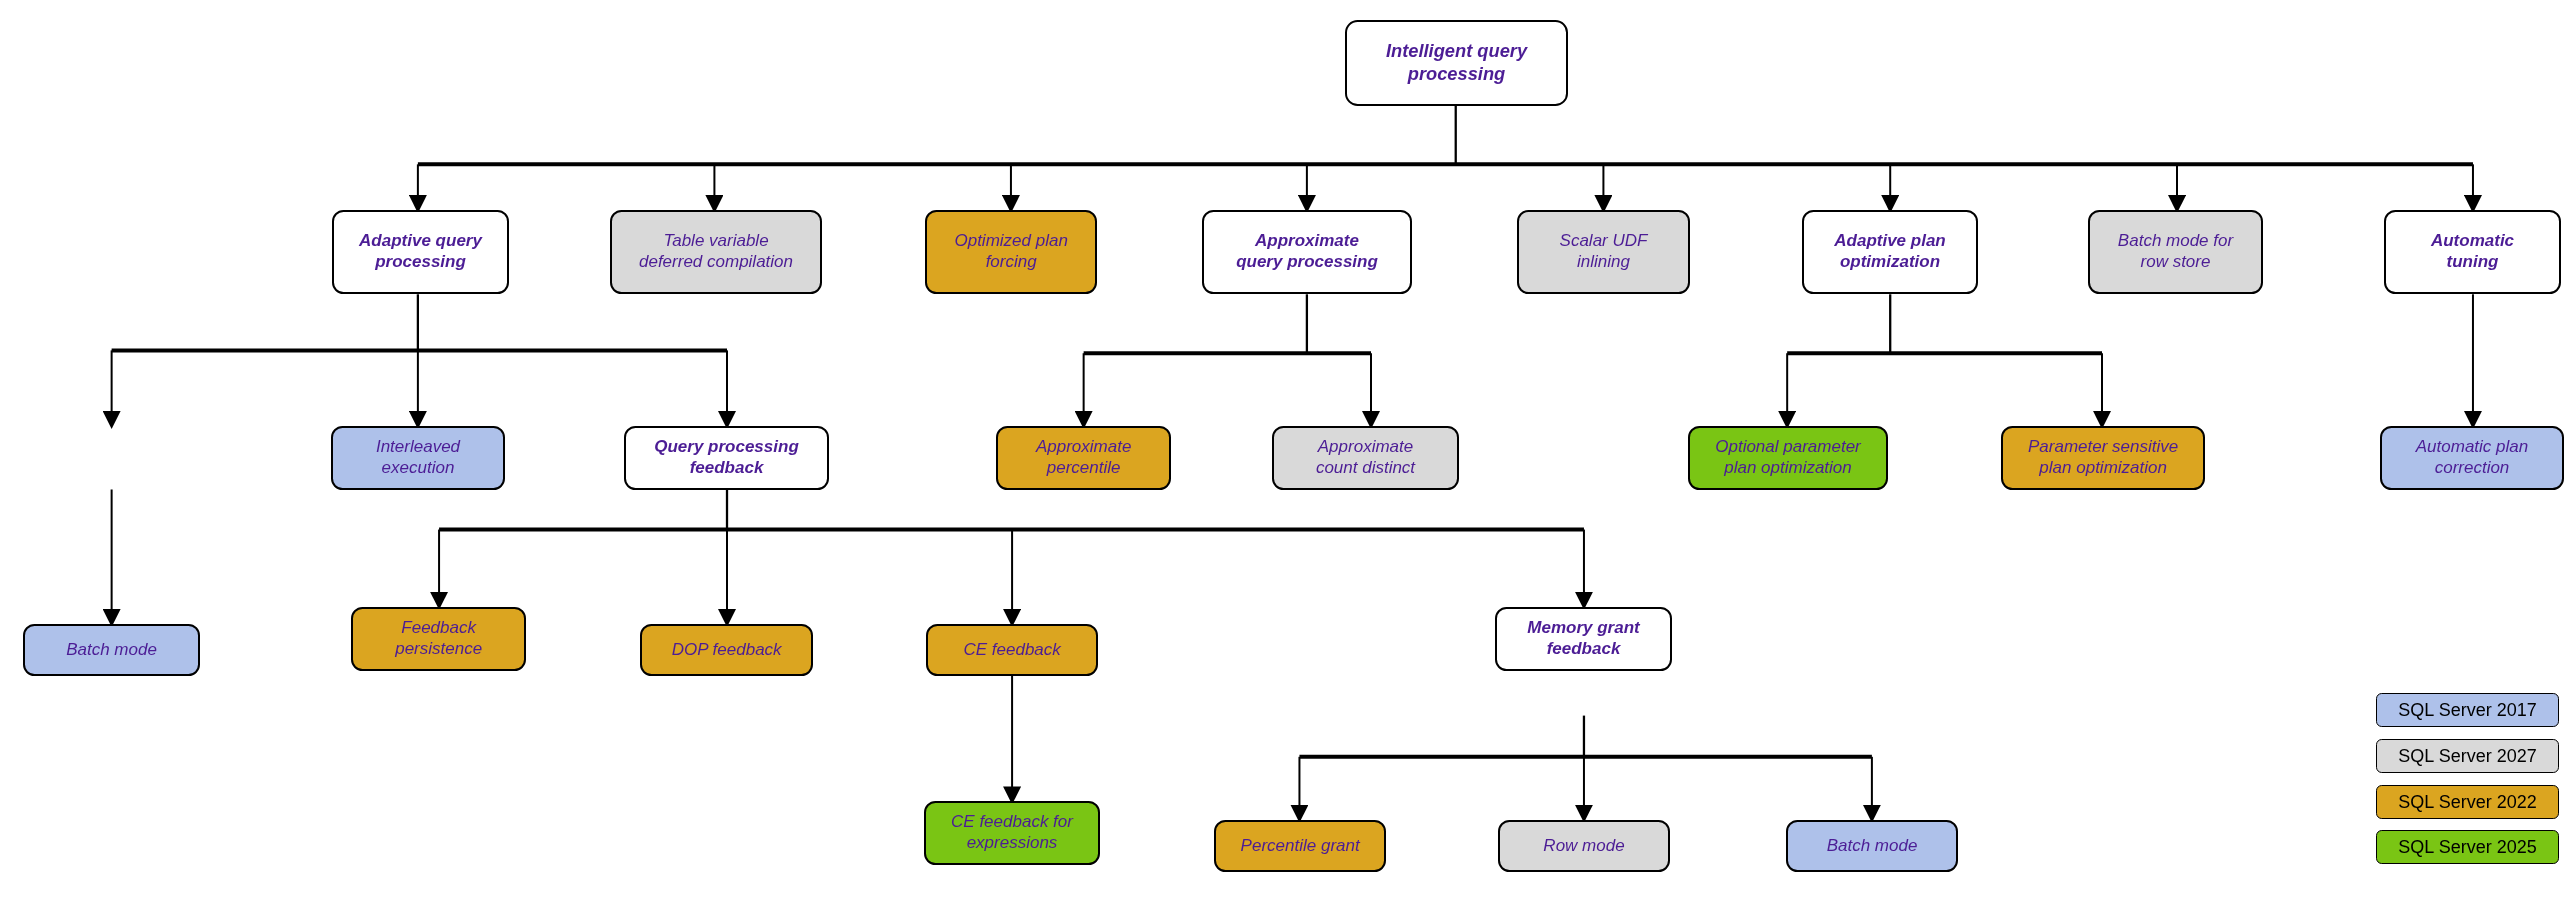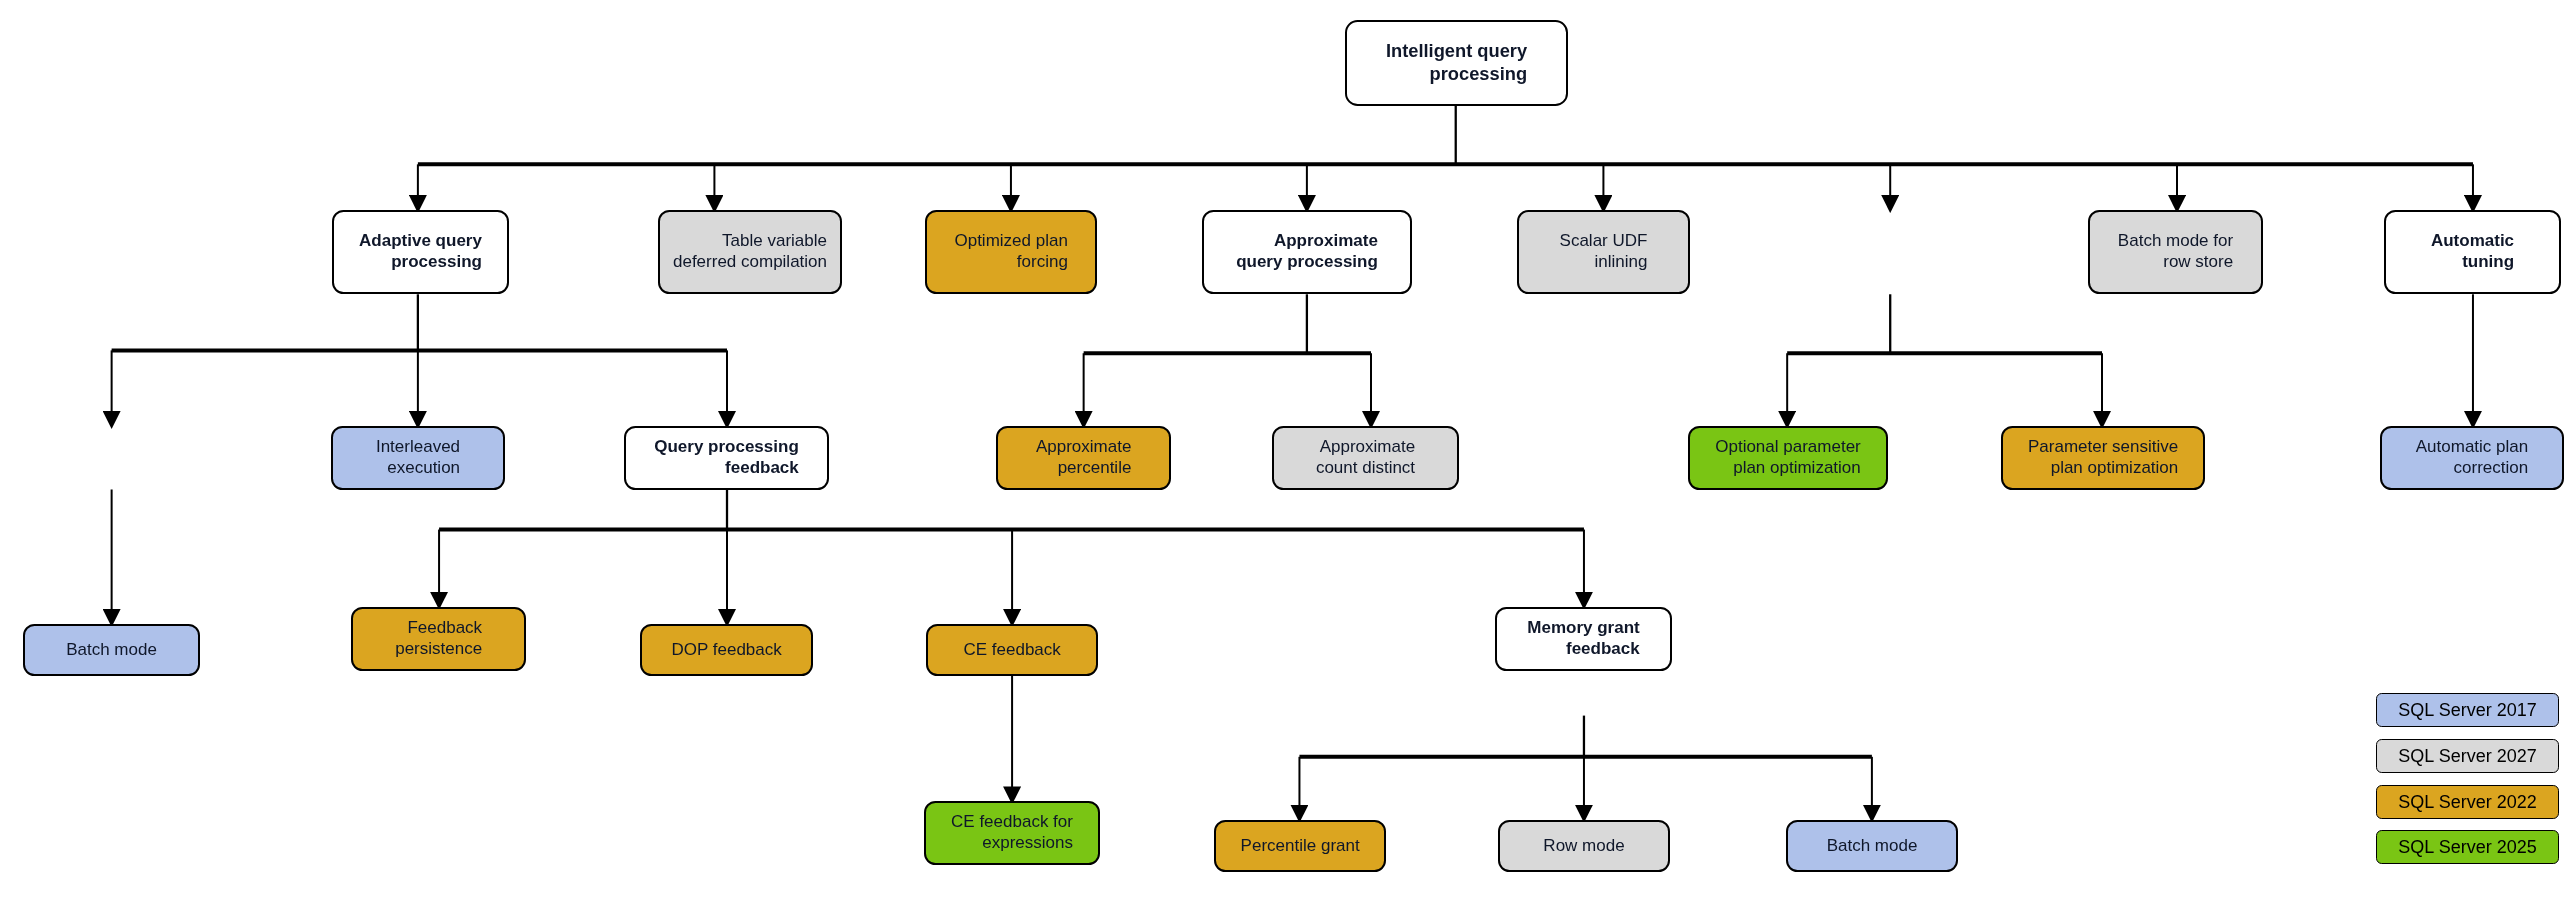--- a/index.html
+++ b/index.html
@@ -20,30 +20,31 @@
     left:0; top:0;
     width:2576px; height:916px;
     pointer-events:none;
   }
   .node{
     position:absolute;
     box-sizing:border-box;
     display:flex;
     align-items:center;
     justify-content:center;
-    text-align:right;
+    text-align:center;
     border:2.3px solid #000000;
     border-radius:11.4px;
     background:#ffffff;
-    color:#0f172a;
+    color:#4c1d95;
     font-size:17px;
     line-height:1.22;
     padding:2.3px 5.7px;
     white-space:pre-line;
     z-index:3;
+    font-style:italic;
   }
   .node.root{
     font-weight:bold;
     font-size:18.3px;
     border-radius:12.6px;
   }
   .node.white{background:#ffffff;font-weight:bold;}
   .node.gray{background:#d9d9d9;font-weight:normal;}
   .node.orange{background:#dba520;font-weight:normal;padding-left:6px;}
   .node.blue{background:#aec1ea;font-weight:normal;}
@@ -157,32 +158,34 @@
       <path d="M 3270 1322 L 3270 1432"></path>
     </g>
   </svg>
 
   <div class="node root white" style="left:1345px;top:19.5px;width:223px;height:86px;">Intelligent query
 processing</div>
 
   <div class="node white" style="left:332px;top:210px;width:177px;height:84px;">Adaptive query
 processing</div>
 
-  <div class="node gray" style="left:610px;top:210px;width:184px;height:84px;margin-left:48px;">Table variable
+  <div class="node gray" style="left:610px;top:210px;width:212px;height:84px;">Table variable
 deferred compilation</div>
 
   <div class="node orange" style="left:925px;top:210px;width:172px;height:84px;">Optimized plan
 forcing</div>
 
   <div class="node white" style="left:1202px;top:210px;width:210px;height:84px;">Approximate
 query processing</div>
 
   <div class="node gray" style="left:1517px;top:210px;width:173px;height:84px;">Scalar UDF
 inlining</div>
 
+  <div class="node white" style="left:1802px;top:210px;width:176px;height:84px;">Adaptive plan
+optimization</div>
 
   <div class="node gray" style="left:2088px;top:210px;width:175px;height:84px;">Batch mode for
 row store</div>
 
   <div class="node white" style="left:2384px;top:210px;width:177px;height:84px;">Automatic
 tuning</div>
 
 
   <div class="node blue" style="left:331px;top:426px;width:174px;height:64px;">Interleaved
 execution</div>

